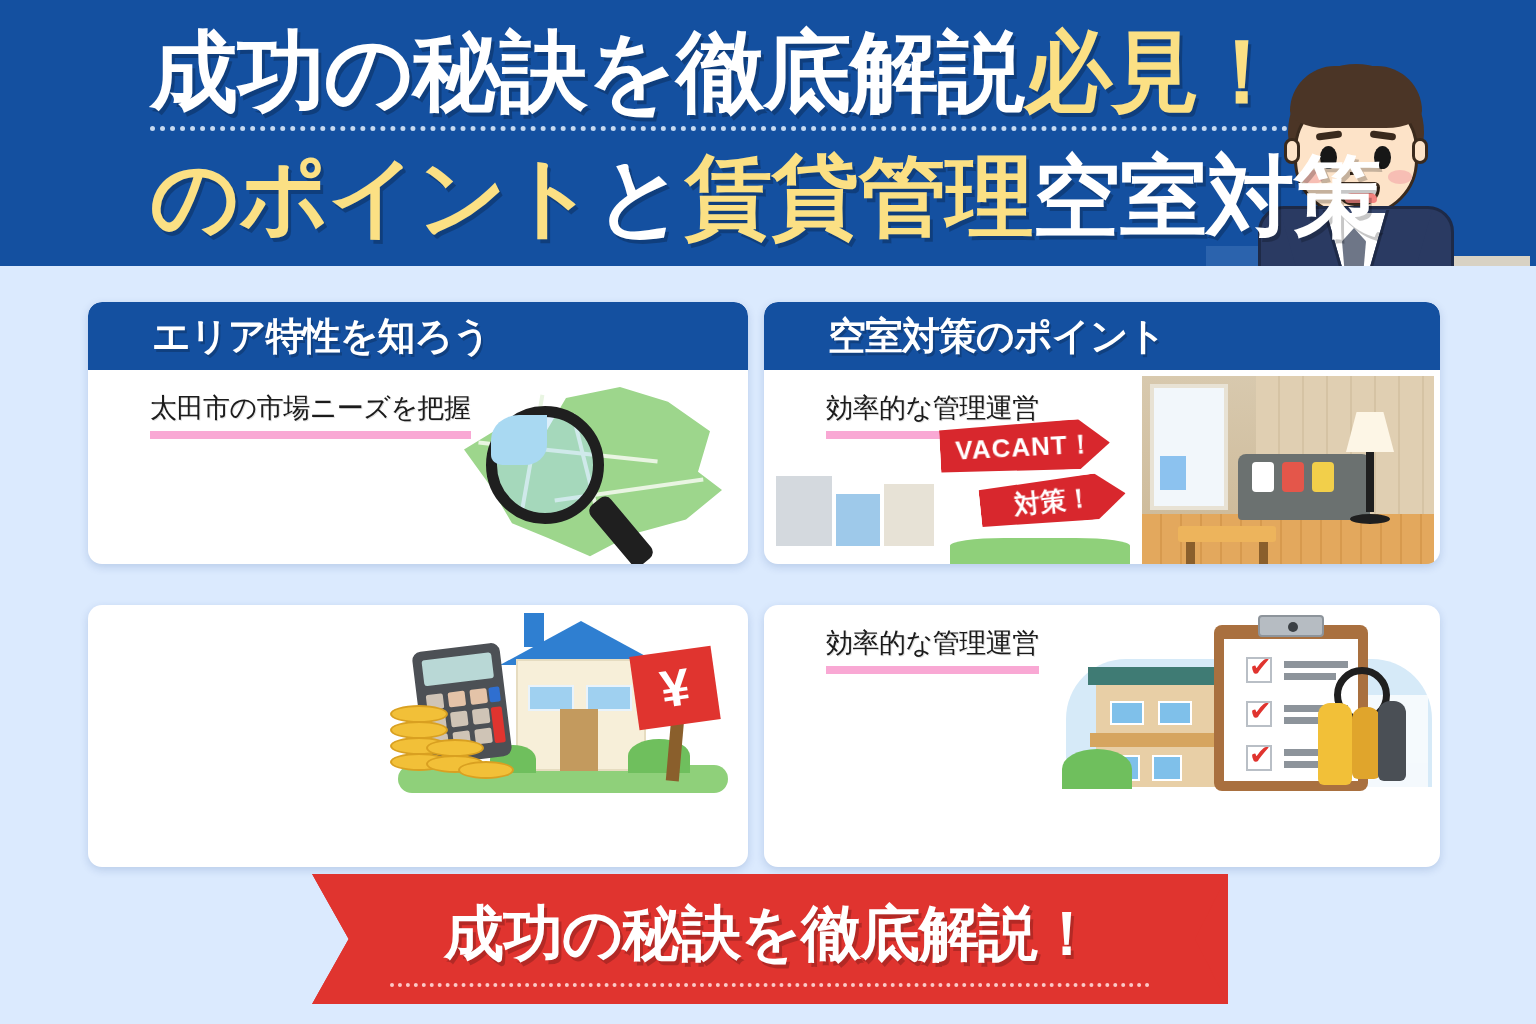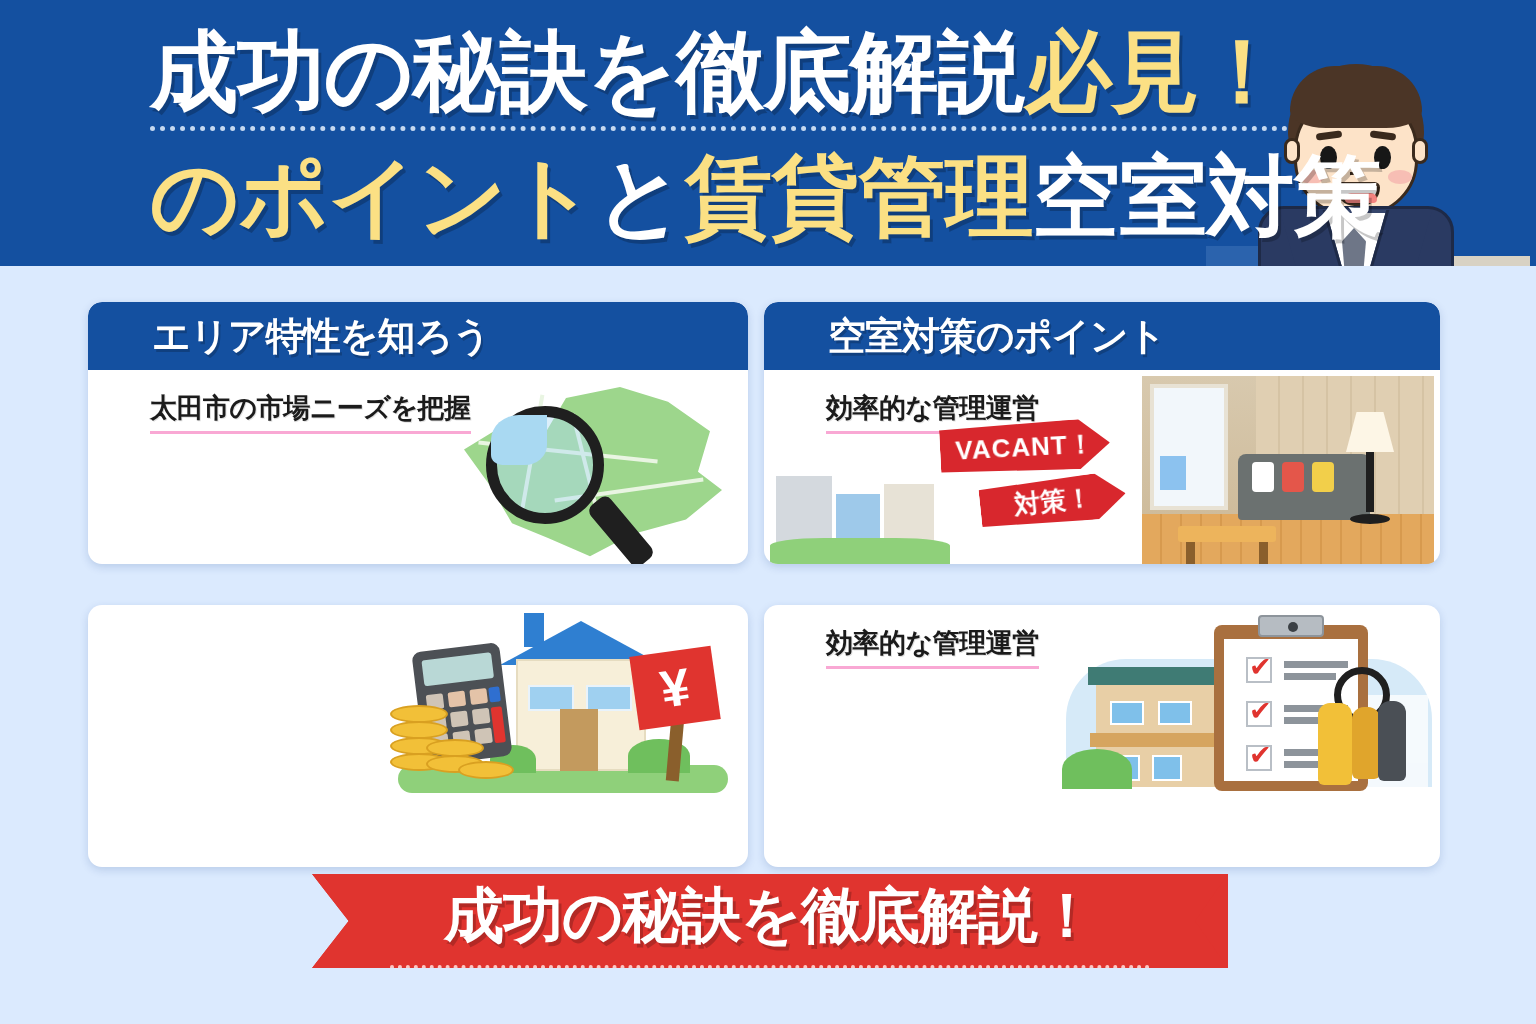--- a/index.html
+++ b/index.html
@@ -79,21 +79,21 @@
            background:#ffffff; border:3px solid #35456b; border-radius:6px; }
   .tie { position:absolute; left:96px; top:168px; width:24px; height:74px;
          background:#6e7687; clip-path:polygon(50% 0,100% 18%,78% 100%,22% 100%,0 18%); }
   .lapelL { position:absolute; left:46px; top:150px; width:46px; height:86px; background:#2a3a62;
             transform:skewX(16deg); border-right:3px solid #1e2a47; }
   .lapelR { position:absolute; left:128px; top:150px; width:46px; height:86px; background:#2a3a62;
             transform:skewX(-16deg); border-left:3px solid #1e2a47; }
 
   
   .grid {
-    position:absolute; left:88px; top:302px; width:1360px; height:558px;
+    position:absolute; left:88px; top:302px; width:1360px; height:558px;text-align:right;
   }
   .card {
     position:absolute; width:660px; height:262px;
     background:#ffffff; border-radius:14px;
     box-shadow:0 3px 9px rgba(20,60,130,.17);
     overflow:hidden;
   }
   .card.c1 { left:0;    top:0; }
   .card.c2 { left:676px; top:0; width:676px; }
   .card.c3 { left:0;    top:303px; }
@@ -103,23 +103,23 @@
     display:flex; align-items:center; padding-left:64px;
     border-radius:14px 14px 0 0;
   }
   .card-head span {
     color:#fff; font-size:38px; font-weight:bold; letter-spacing:-1px;
     text-shadow:2px 3px 0 rgba(0,0,0,.2); white-space:nowrap;
   }
   .card-body { position:relative; height:194px; }
   .card-label {
     position:absolute; left:62px; top:20px;
-    font-size:27px; font-weight:bold; color:#1b1b1b; white-space:nowrap;
+    font-size:27px; font-weight:normal; color:#1b1b1b; white-space:nowrap;
     letter-spacing:-0.5px; padding-bottom:5px;
-    border-bottom:3px solid #f9a8d4;
+    border-bottom:8px solid #f9a8d4;
     text-shadow:1px 1px 0 rgba(0,0,0,.12);
   }
 
   
   .map { position:absolute; right:14px; bottom:4px; width:300px; height:184px; }
   .mapshape { position:absolute; inset:0; background:#9dd68c;
     clip-path:polygon(18% 58%,10% 40%,22% 28%,36% 34%,44% 12%,62% 6%,78% 14%,92% 30%,88% 52%,
                       96% 62%,84% 78%,66% 86%,52% 98%,38% 88%,26% 80%);
     border:2px solid #e9f5e2; }
   .mapline { position:absolute; background:#e9f5e2; }
@@ -210,21 +210,21 @@
   .chk { position:absolute; left:22px; width:26px; height:26px; background:#fff; border:2px solid #b9bfc6; }
   .chk:after { content:"✔"; position:absolute; left:1px; top:-8px; font-size:27px; color:#e0342f; font-weight:bold; }
   .lineA { position:absolute; left:60px; height:7px; background:#8d949b; }
   .keys { position:absolute; right:6px; bottom:10px; width:120px; height:122px; }
   .ring { position:absolute; left:24px; top:0; width:56px; height:56px; border:7px solid #1f1f1f; border-radius:50%; }
   .key { position:absolute; border-radius:12px 12px 6px 6px; }
   .bush4 { position:absolute; left:16px; bottom:10px; width:70px; height:40px; background:#6fbf5d; border-radius:50% 50% 0 0; }
 
   
   .ribbon {
-    position:absolute; left:312px; top:874px; width:916px; height:94px;
+    position:absolute; left:312px; top:874px; width:916px; height:130px;
     background:#e0342f;
     clip-path:polygon(0 0,100% 0,100% 100%,0 100%,4% 50%);
     display:flex; align-items:center; justify-content:center;
     flex-direction:column;
     box-shadow:0 4px 8px rgba(0,0,0,.15);
   }
   .ribbon::before { content:""; position:absolute; left:0; top:0; width:100%; height:100%;
     clip-path:polygon(0 0,3.6% 50%,0 100%,100% 100%,96.4% 50%,100% 0);
     background:#e0342f; }
   .ribbon-text {

